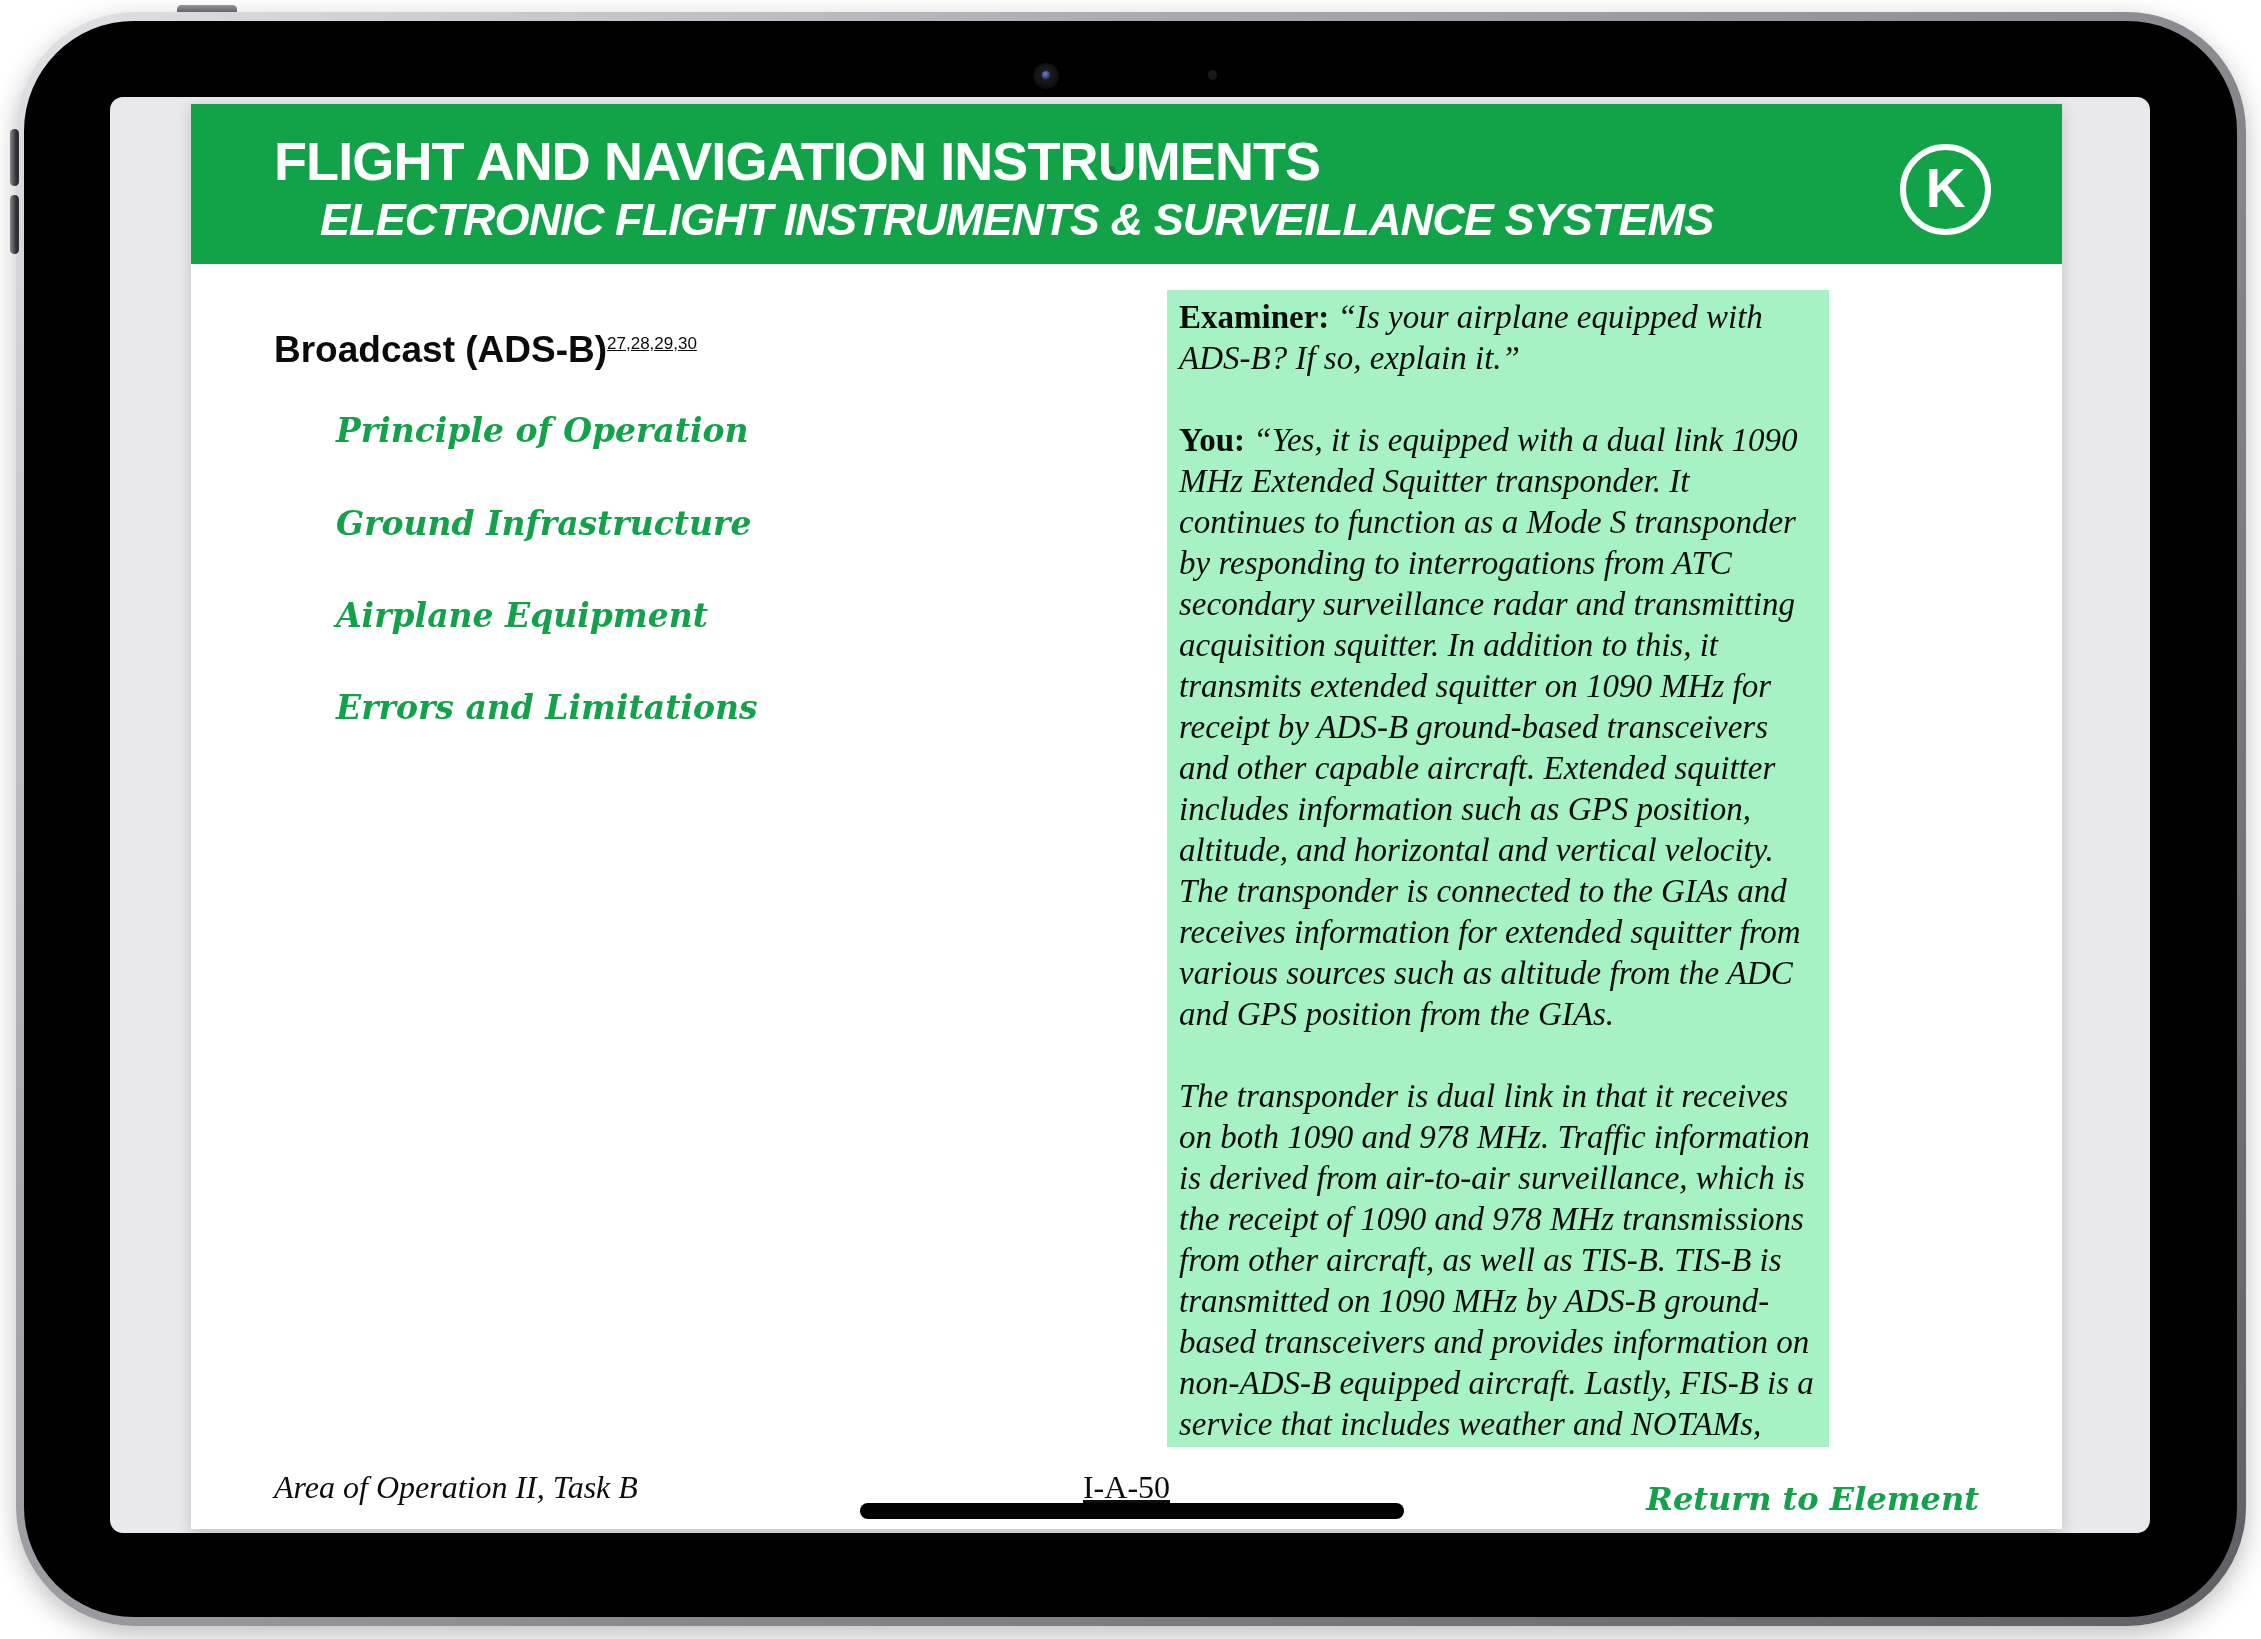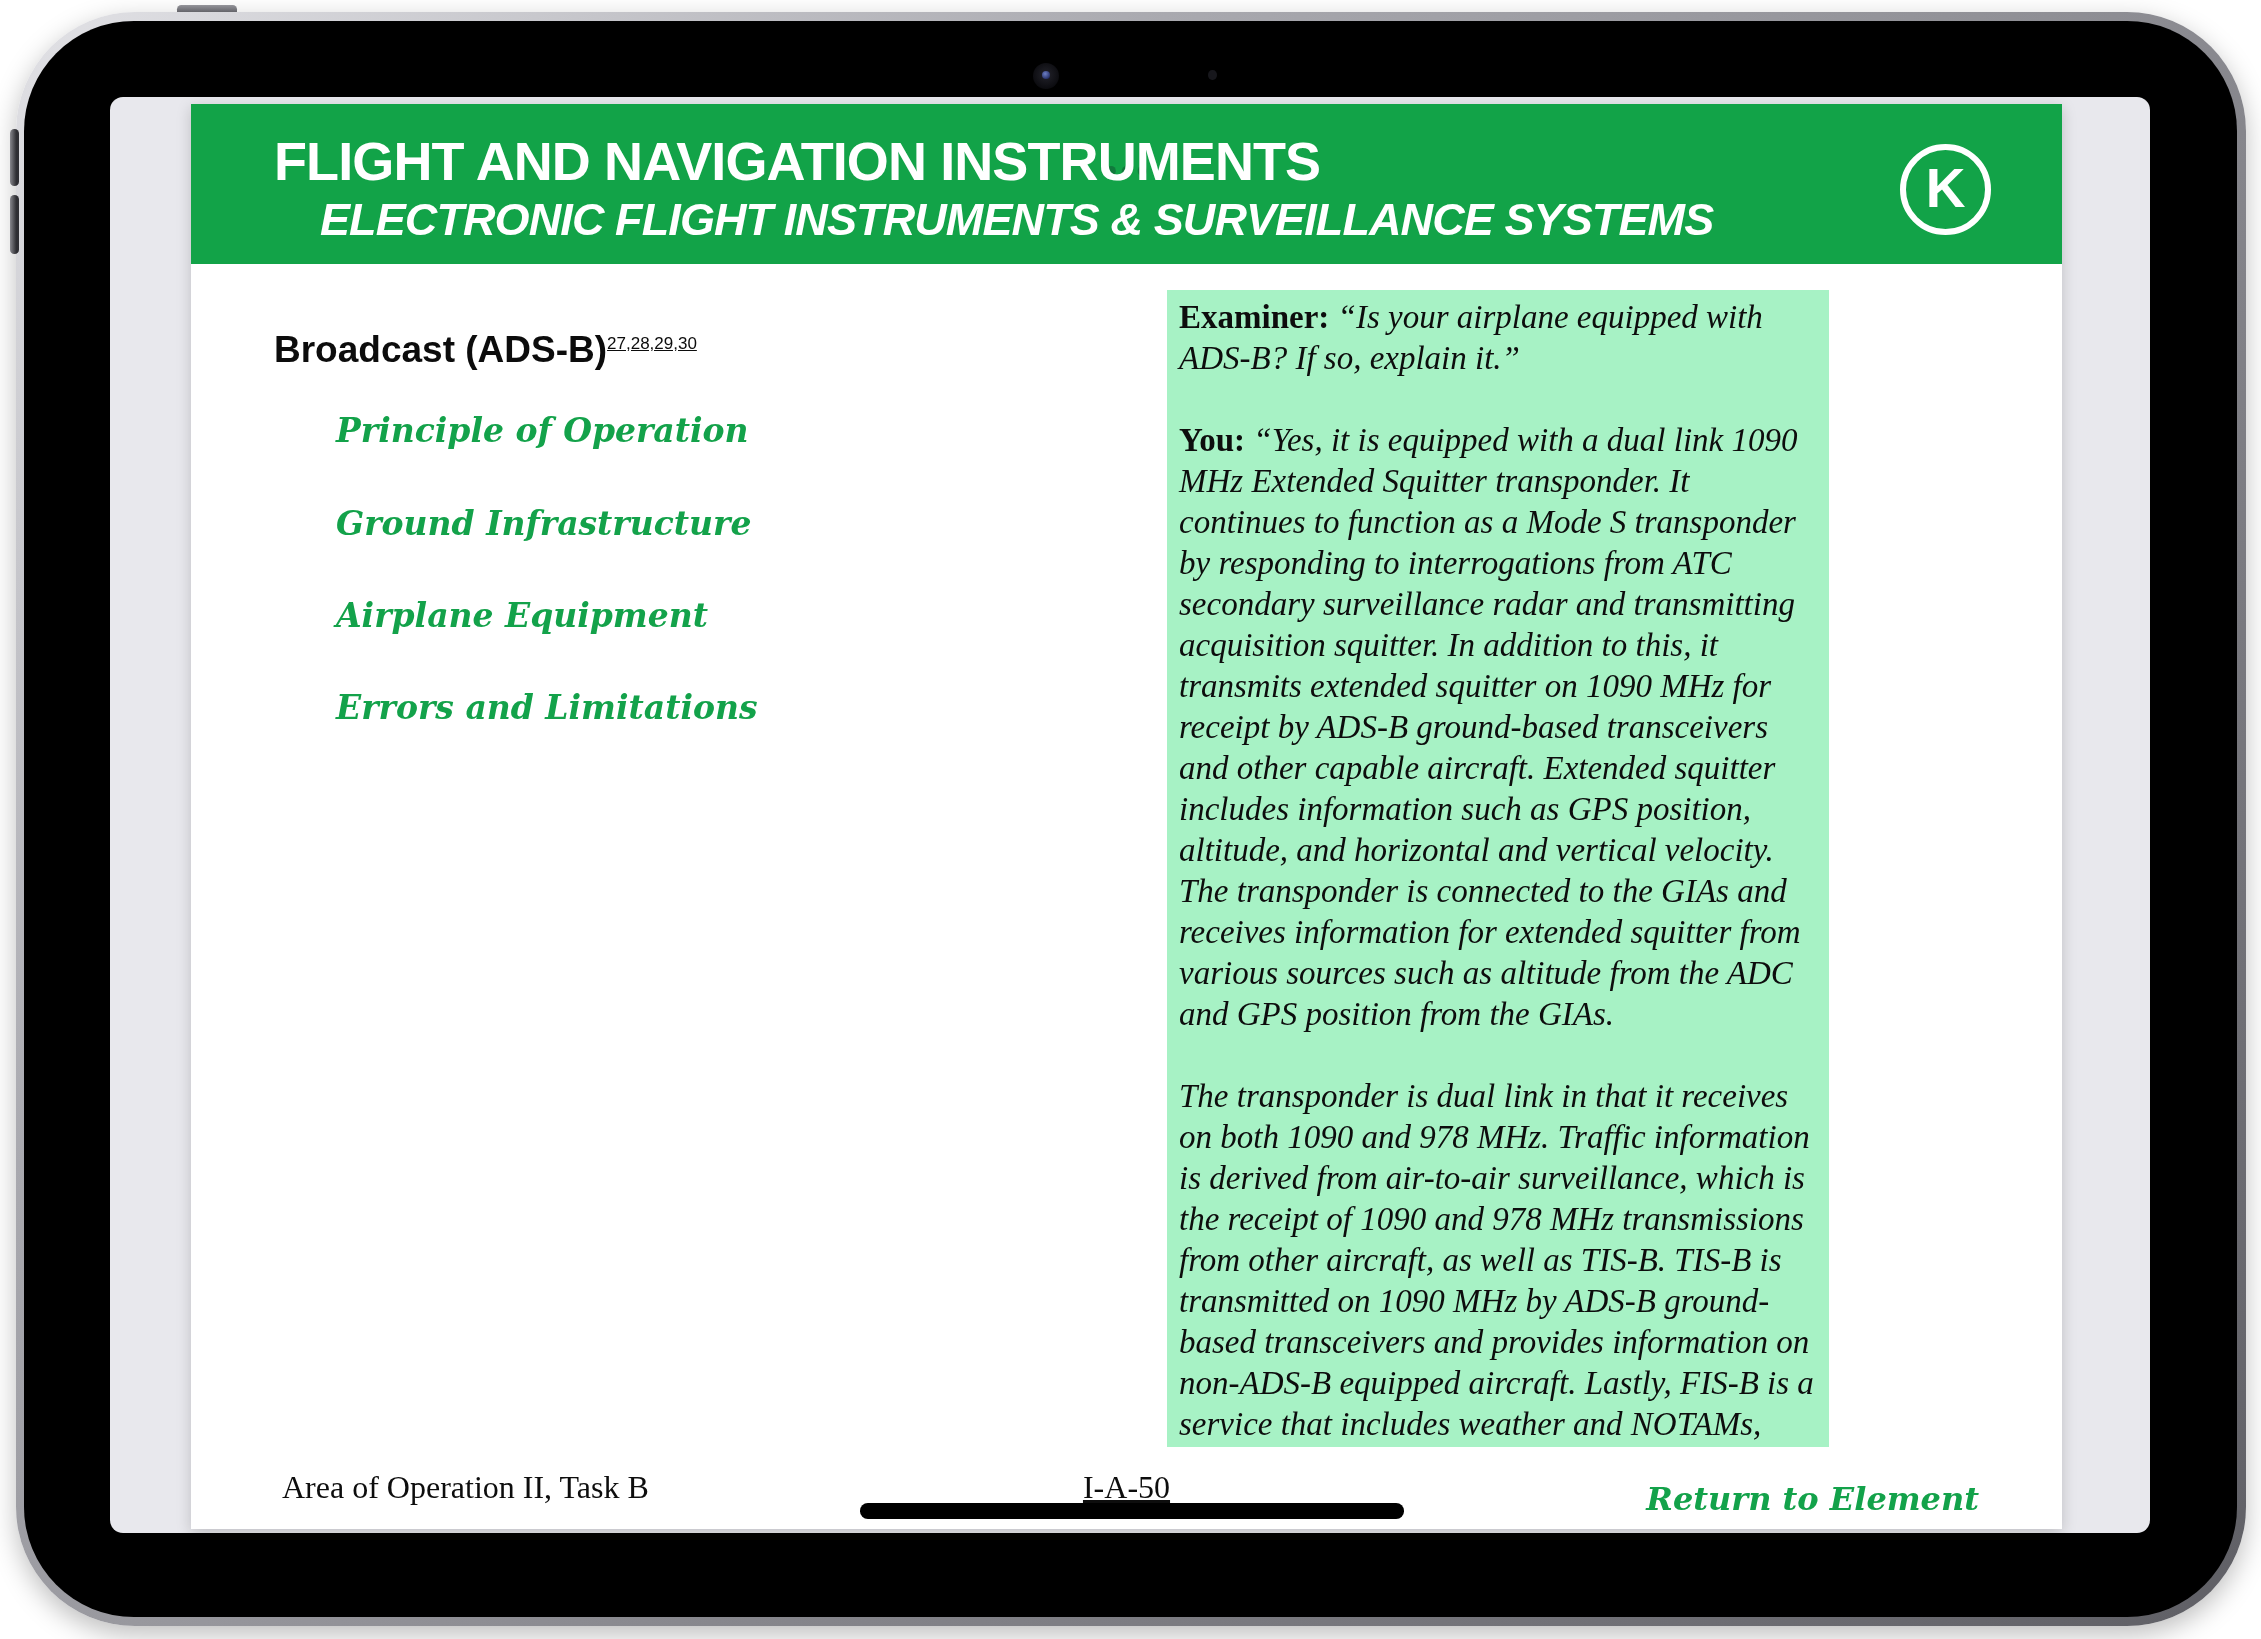--- a/index.html
+++ b/index.html
@@ -49,21 +49,21 @@
           font-family:"Liberation Serif",serif;font-size:33px;line-height:41px;color:#0d0d0d;}
   .qa-box p{margin:0 0 41px 0;}
   .qa-box p:last-child{margin-bottom:0;text-align:center;}
   .qa-b{font-weight:bold;}
   .qa-i{font-style:italic;}
   .qa-attr{font-weight:bold;font-style:italic;}
 
   
   .footer{position:absolute;left:83px;top:1365px;width:1705px;height:43px;
           font-family:"Liberation Serif",serif;font-size:32px;color:#0d0d0d;}
-  .footer .f-left{position:absolute;left:8px;top:0;text-align:center;}
+  .footer .f-left{position:absolute;left:0;top:0;font-style:italic;text-align:center;}
   .footer .f-center{position:absolute;left:50%;top:0;transform:translateX(-50%);text-decoration:underline;}
   .footer .f-right{position:absolute;right:0;top:0;color:#13A24A;font-family:"DejaVu Serif",serif;
                    font-weight:bold;font-style:italic;cursor:pointer;margin-top:11px;}
 
   
   .home-bar{position:absolute;left:860px;top:1503px;width:544px;height:15.5px;border-radius:7.8px;
             background:#000;z-index:4;}
 
   
   .camera{position:absolute;left:1033px;top:63px;width:26px;height:26px;border-radius:50%;

